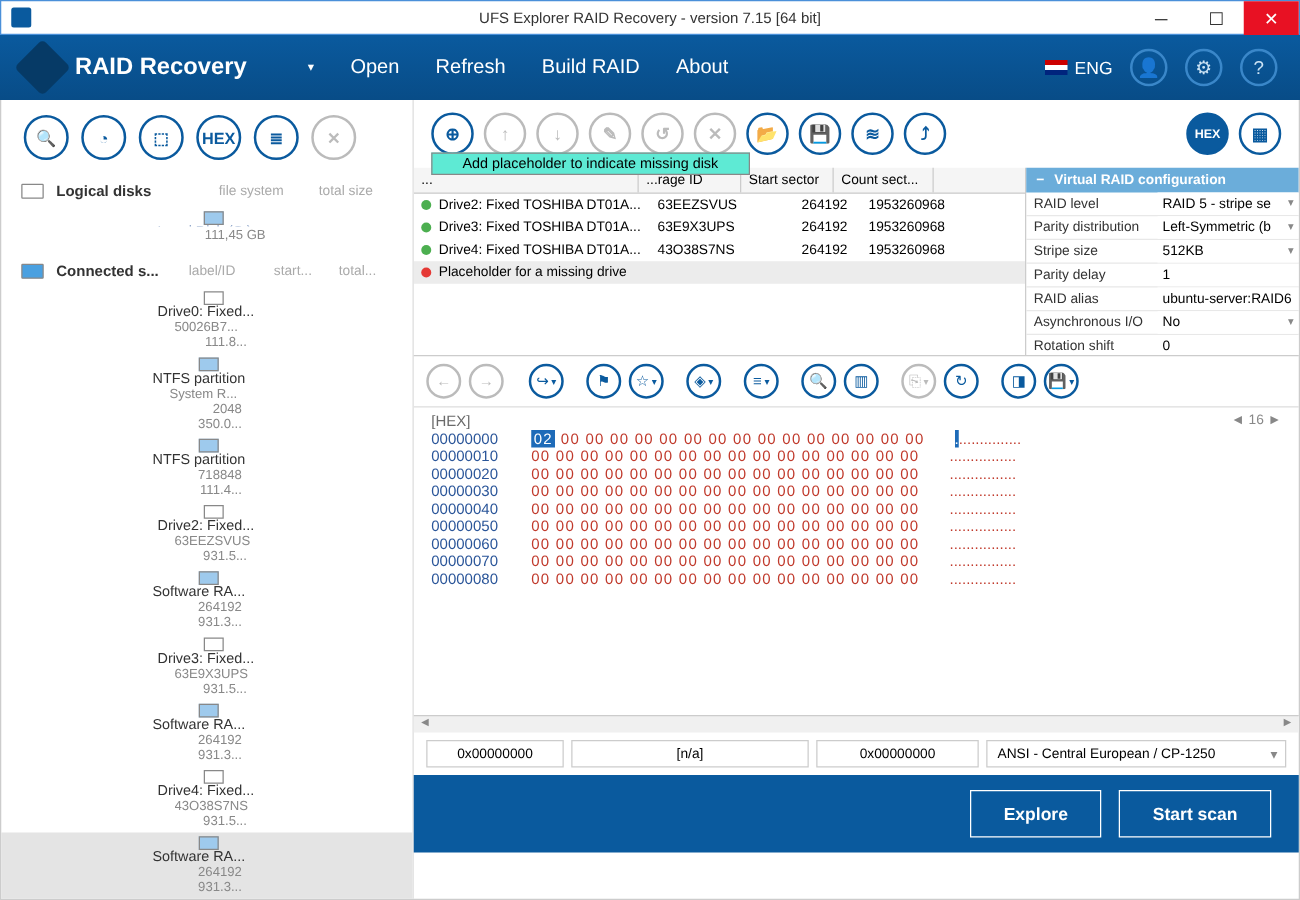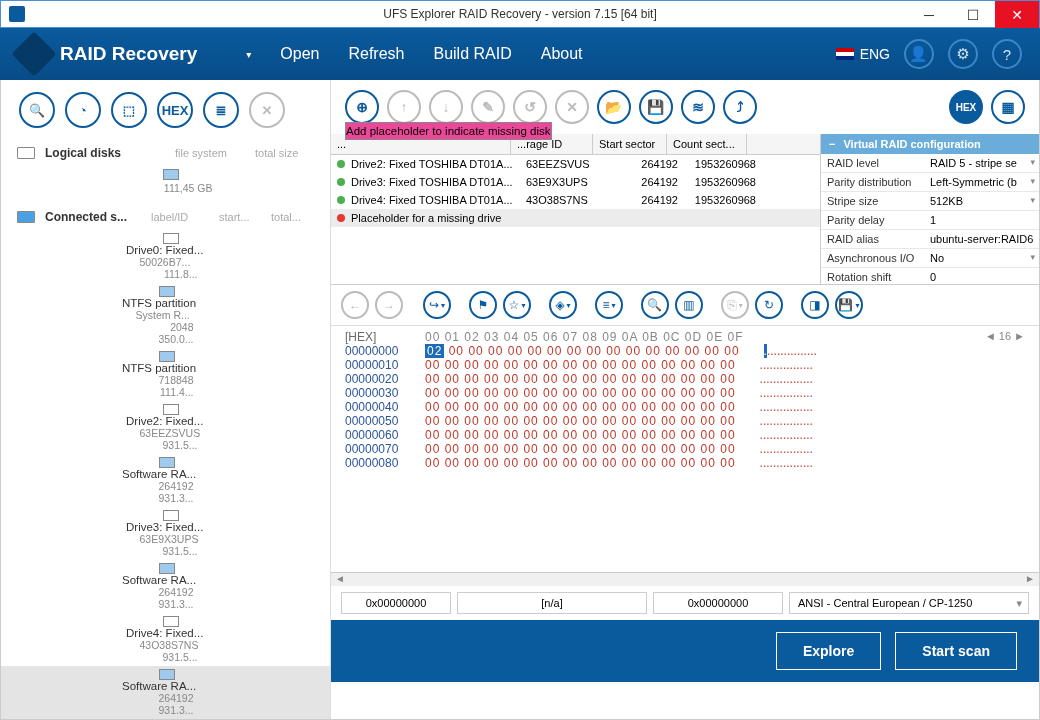--- a/index.html
+++ b/index.html
@@ -35,21 +35,21 @@
 .tree-row .dic.p { background:#9ecaed; }
 .tree-row .nm { width:95px; overflow:hidden; text-overflow:ellipsis; }
 .tree-row .c1 { width:68px; color:#888; font-size:10.5px; overflow:hidden; }
 .tree-row .c2 { width:48px; color:#888; font-size:10.5px; text-align:right; }
 .tree-row .c3 { width:48px; color:#888; font-size:10.5px; text-align:right; }
 .right-pane { flex:1; display:flex; flex-direction:column; position:relative; }
 .rp-toolbar { padding:10px 14px; display:flex; gap:8px; position:relative; }
 .rtool { width:34px; height:34px; border:2px solid #0a5a9e; border-radius:50%; display:flex; align-items:center; justify-content:center; color:#0a5a9e; font-size:14px; font-weight:600; cursor:pointer; }
 .rtool.dis { border-color:#bbb; color:#bbb; }
 .rtool.solid { background:#0a5a9e; color:#fff; border-color:#0a5a9e; font-size:10px; }
-.tooltip { position:absolute; top:42px; left:14px; background:#ec4899; border:1px solid #888; padding:2px 0; font-size:11.5px; z-index:5; }
+.tooltip { position:absolute; top:42px; left:14px; background:#5eead4; border:1px solid #888; padding:2px 24px; font-size:11.5px; z-index:5; }
 .rp-split { flex:1; display:flex; overflow:hidden; }
 .storage-tbl { flex:1; font-size:11px; }
 .st-hdr { display:flex; background:#f5f5f5; border-bottom:1px solid #ccc; }
 .st-hdr div { padding:4px 6px; border-right:1px solid #ccc; }
 .st-row { display:flex; padding:3px 4px; align-items:center; }
 .st-row.sel { background:#ececec; }
 .dot { width:8px; height:8px; border-radius:50%; background:#4caf50; margin:0 6px 0 2px; flex-shrink:0; }
 .dot.r { background:#e53935; }
 .st-name { width:175px; overflow:hidden; }
 .st-id { width:82px; }
@@ -331,21 +331,20 @@
         <div style="width:6px;"></div>
         <div class="hxbtn dis">⎘<span class="dd-arrow">▾</span></div>
         <div class="hxbtn">↻</div>
         <div style="width:6px;"></div>
         <div class="hxbtn">◨</div>
         <div class="hxbtn">💾<span class="dd-arrow">▾</span></div>
       </div>
       <div class="hex-body">
         <div class="hex-hdr-row">
           <div class="hx-off">[HEX]</div>
-          <div class="hx-cols">00 01 02 03 04 05 06 07 08 09 0A 0B 0C 0D 0E 0F</div>
           <div class="hx-nav">◄  16  ►</div>
         </div>
         <div id="hex-lines">
             <div class="hex-line">
               <div class="off">00000000</div>
               <div class="bytes"><span class="sel">02</span> 00 00 00 00 00 00 00 00 00 00 00 00 00 00 00</div>
               <div class="ascii"><span class="sel">.</span>...............</div>
             </div>
             <div class="hex-line">
               <div class="off">00000010</div>

